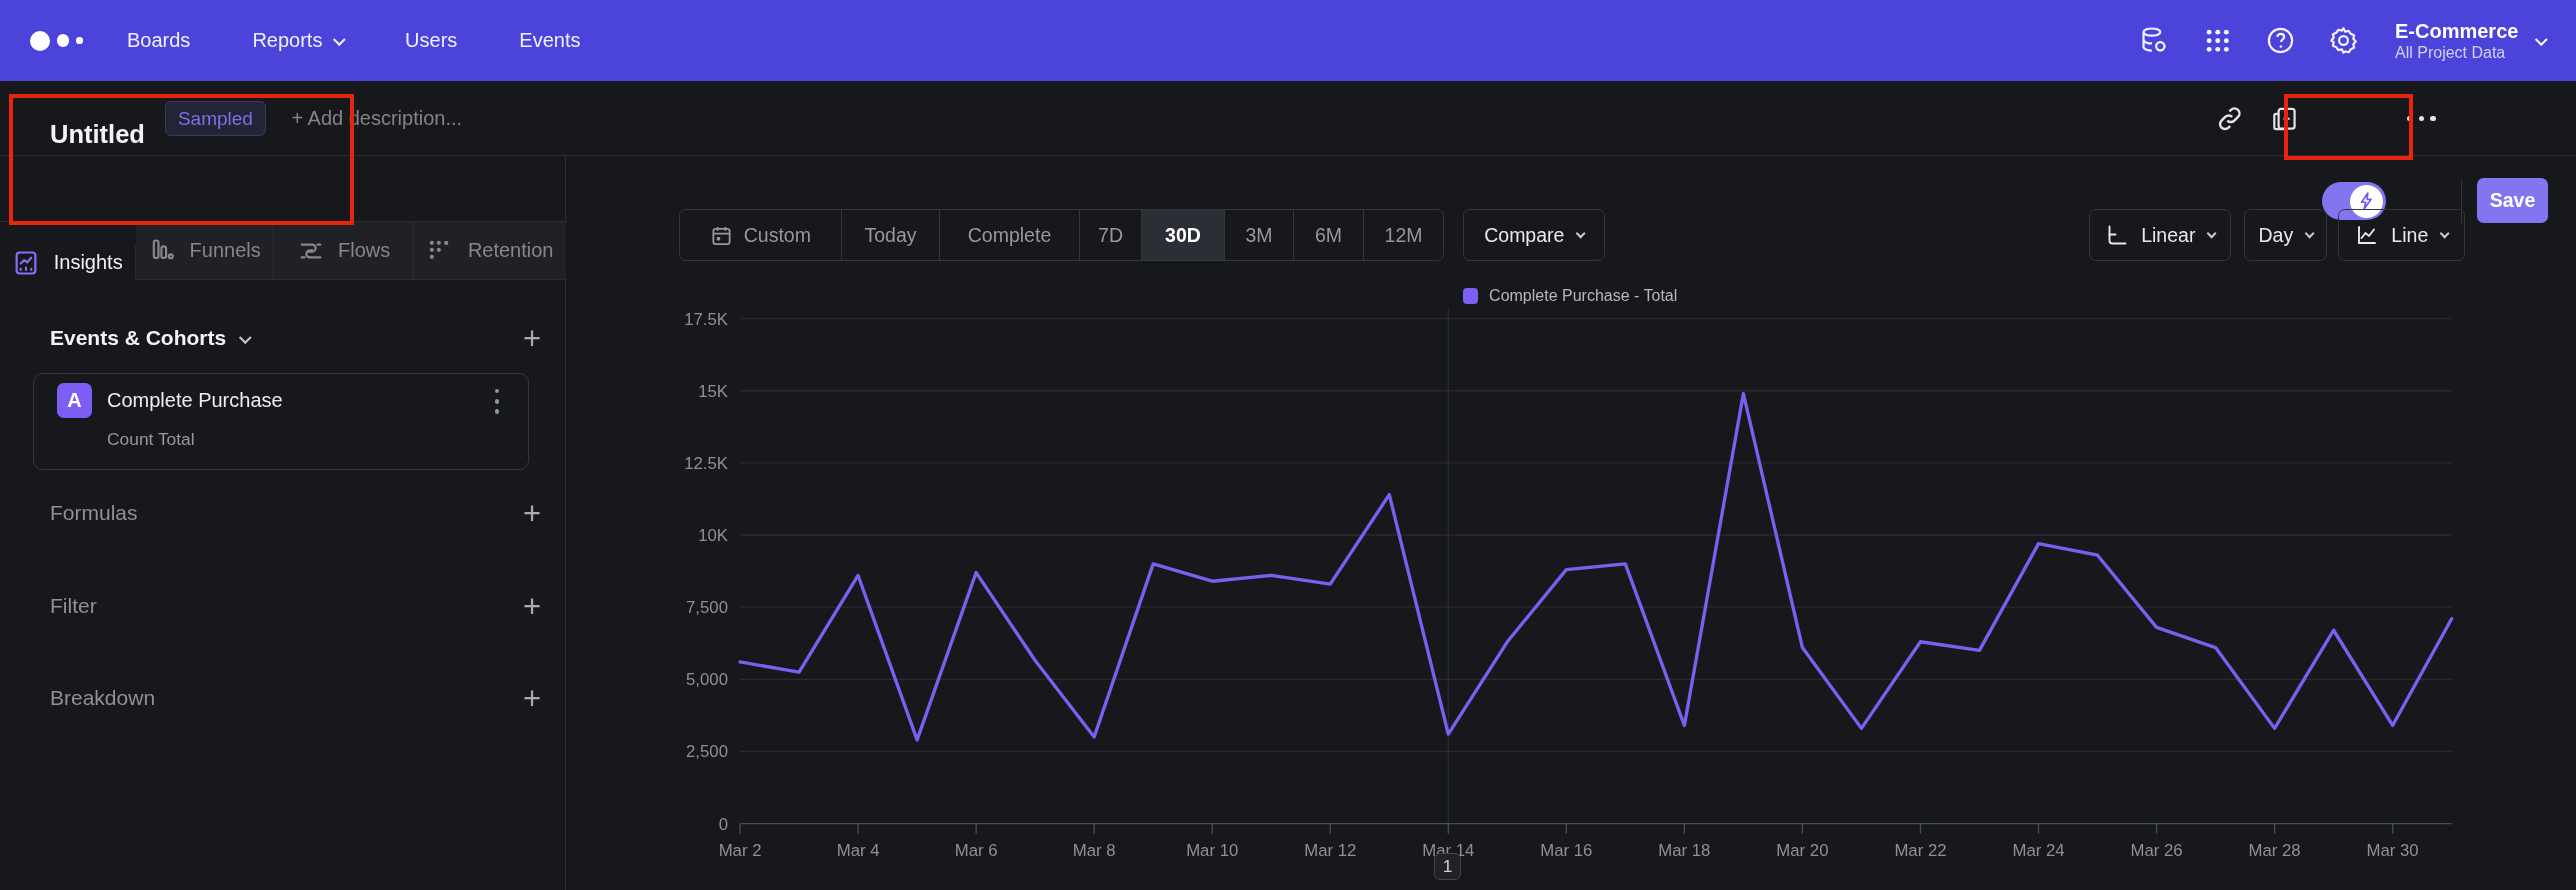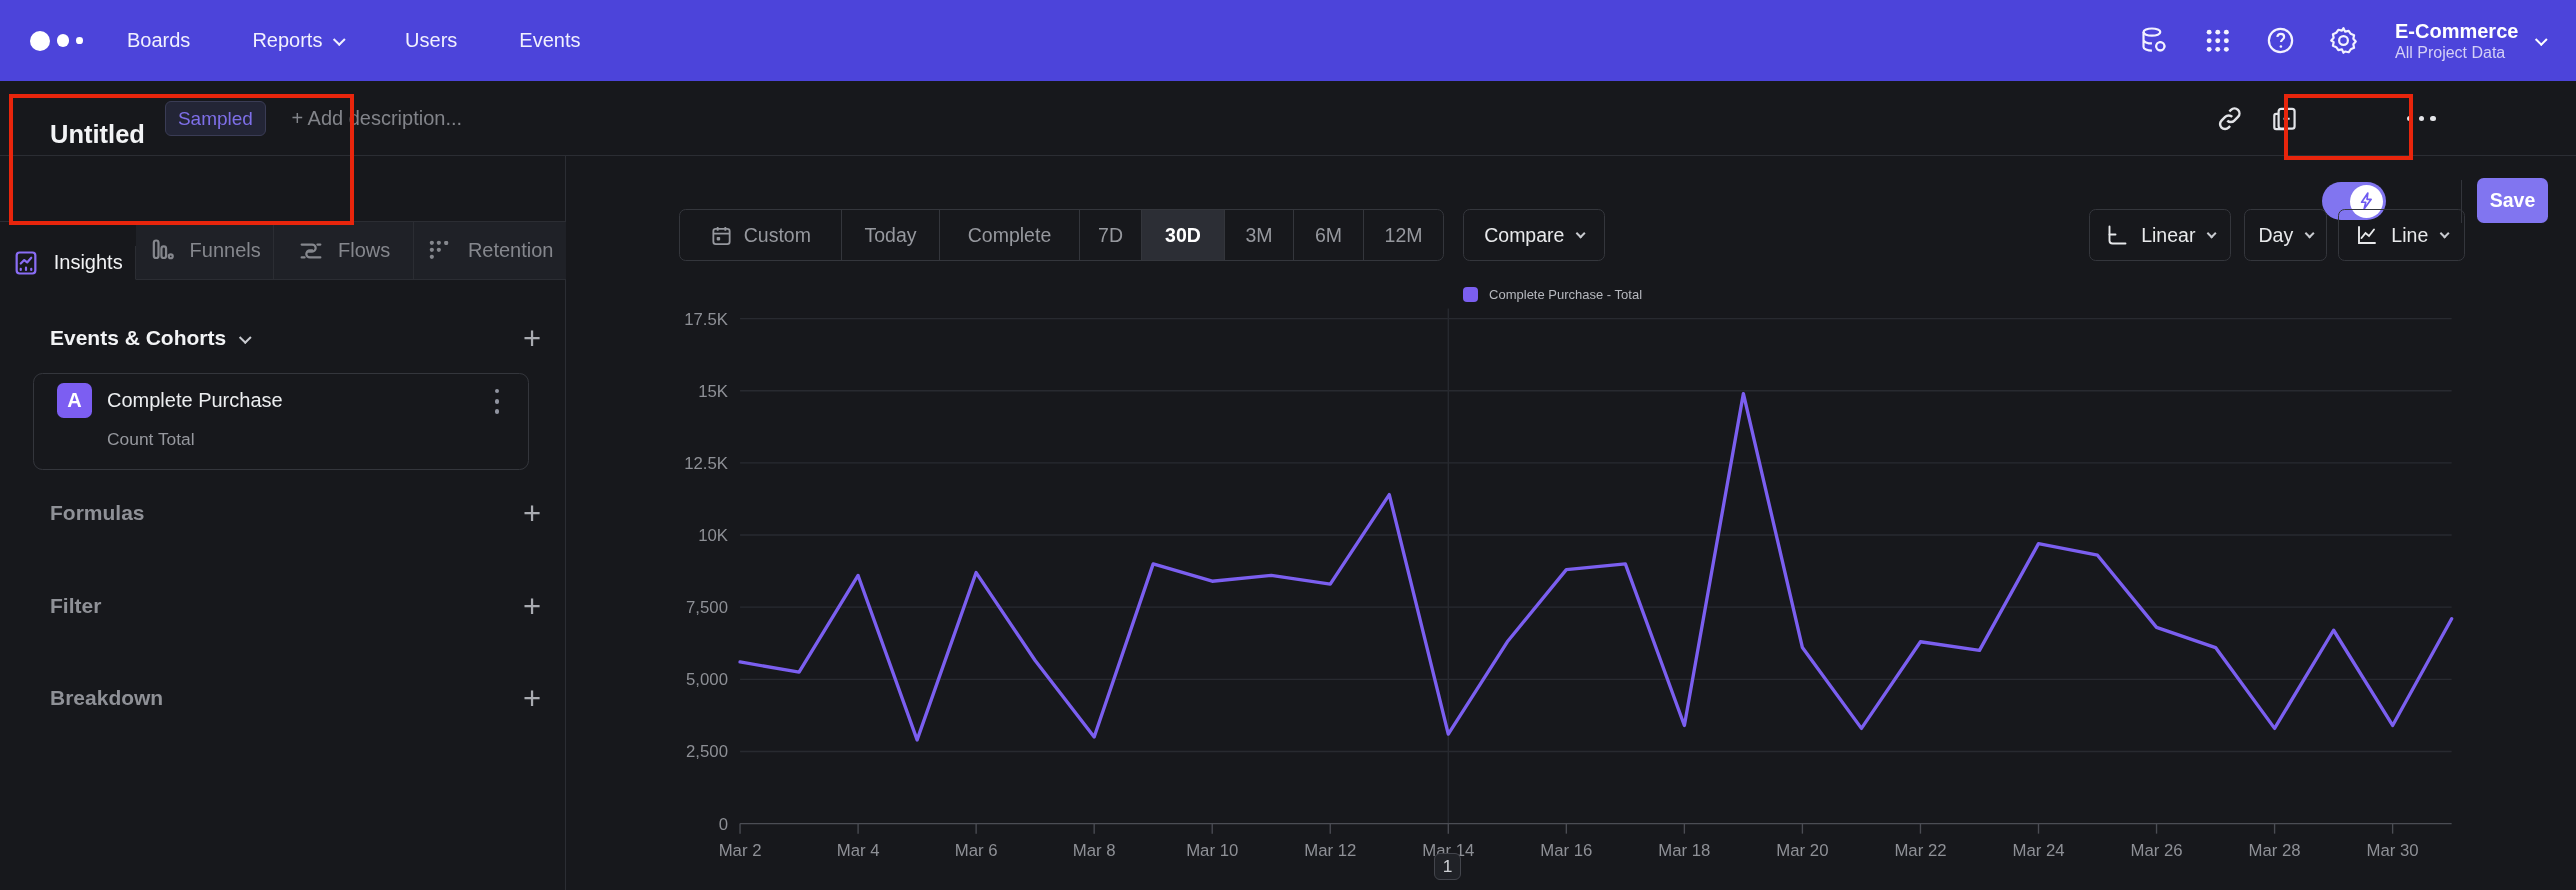--- a/index.html
+++ b/index.html
@@ -66,40 +66,40 @@
 
   
   .sidebar{position:absolute;left:0;top:156px;width:566px;height:734px;background:var(--bg);border-right:1.3px solid var(--border);}
   .tabs{position:absolute;left:0;top:65px;width:566px;height:59px;display:flex;border-top:1.3px solid var(--border);border-bottom:1.3px solid var(--border);}
   .tab{display:flex;align-items:center;justify-content:center;gap:13.4px;background:#1f2127;border-right:1.3px solid var(--border);color:var(--txt-3);font-size:20px;cursor:pointer;}
   .tab:last-child{border-right:none;}
   .tab.active{background:var(--bg);color:var(--txt);border-bottom:1.3px solid var(--bg);margin-bottom:-1.3px;font-weight:500;}
   .tab .ticon{display:flex;align-items:center;justify-content:center;}
   .sec-head{position:absolute;left:50px;right:24px;height:32px;display:flex;align-items:center;}
   .sec-head .lbl{color:var(--txt);font-size:21px;font-weight:700;display:flex;align-items:center;gap:13.4px;cursor:pointer;}
-  .sec-head.dim .lbl{color:#8f9197;font-weight:700;}
+  .sec-head.dim .lbl{color:#8f9197;font-weight:400;}
   .plus{margin-left:auto;color:#a9abb1;font-size:31px;font-weight:300;line-height:31px;cursor:pointer;}
   .event-card{position:absolute;left:33px;top:217px;width:496px;height:97px;border:1.3px solid var(--border-strong);border-radius:9.4px;cursor:pointer;}
   .abadge{position:absolute;left:23px;top:9.4px;width:35px;height:35px;border-radius:6.7px;background:#7c5ef2;color:#fff;font-size:20px;font-weight:700;display:flex;align-items:center;justify-content:center;}
   .ev-name{position:absolute;left:73px;top:14.8px;color:#eceef0;font-size:20px;font-weight:500;}
   .ev-metric{position:absolute;left:73px;top:55px;color:#96989e;font-size:17.4px;}
   .kebab{position:absolute;right:19px;top:14.8px;display:flex;flex-direction:column;gap:5.4px;width:24px;align-items:center;cursor:pointer;}
   .kebab i{width:4.7px;height:4.7px;border-radius:50%;background:#9094a0;}
 
   
   .main{position:absolute;left:566px;top:156px;width:2010px;height:734px;}
   .seg{position:absolute;left:113px;top:53px;height:52px;display:flex;border:1.3px solid var(--border-strong);border-radius:6.7px;overflow:hidden;}
   .seg .s{display:flex;align-items:center;justify-content:center;gap:10.7px;color:#96989e;font-size:19.5px;border-right:1.3px solid var(--border-strong);cursor:pointer;background:transparent;}
   .seg .s:last-child{border-right:none;}
   .seg .s.active{background:var(--seg-active);color:#fff;font-weight:700;}
   .pillbtn{position:absolute;top:53px;height:52px;border:1.3px solid var(--border-strong);border-radius:6.7px;display:flex;align-items:center;justify-content:center;gap:12px;color:#e8e9eb;font-size:19.5px;font-weight:500;cursor:pointer;background:transparent;}
   .pillbtn .chev{width:7.4px;height:7.4px;border-width:0 2px 2px 0;border-style:solid;color:#c9cbd0;}
   .legend{position:absolute;left:897px;top:131px;display:flex;align-items:center;gap:10.7px;}
   .legend .sw{width:15.4px;height:15.4px;border-radius:4px;background:var(--accent);}
-  .legend .lt{color:#b6b8be;font-size:13px;}
+  .legend .lt{color:#b6b8be;font-size:16px;}
 
   .chartsvg{position:absolute;left:0;top:0;width:2576px;height:890px;pointer-events:none;}
   .page-pill{position:absolute;left:1434px;top:853px;width:27px;height:27px;border:1.3px solid #43454c;background:#202227;border-radius:6px;color:#cfd1d5;font-size:17.4px;display:flex;align-items:center;justify-content:center;cursor:pointer;z-index:5;}
 </style>
 </head>
 <body>
 
 <div class="page">
 
   <header class="topnav">

